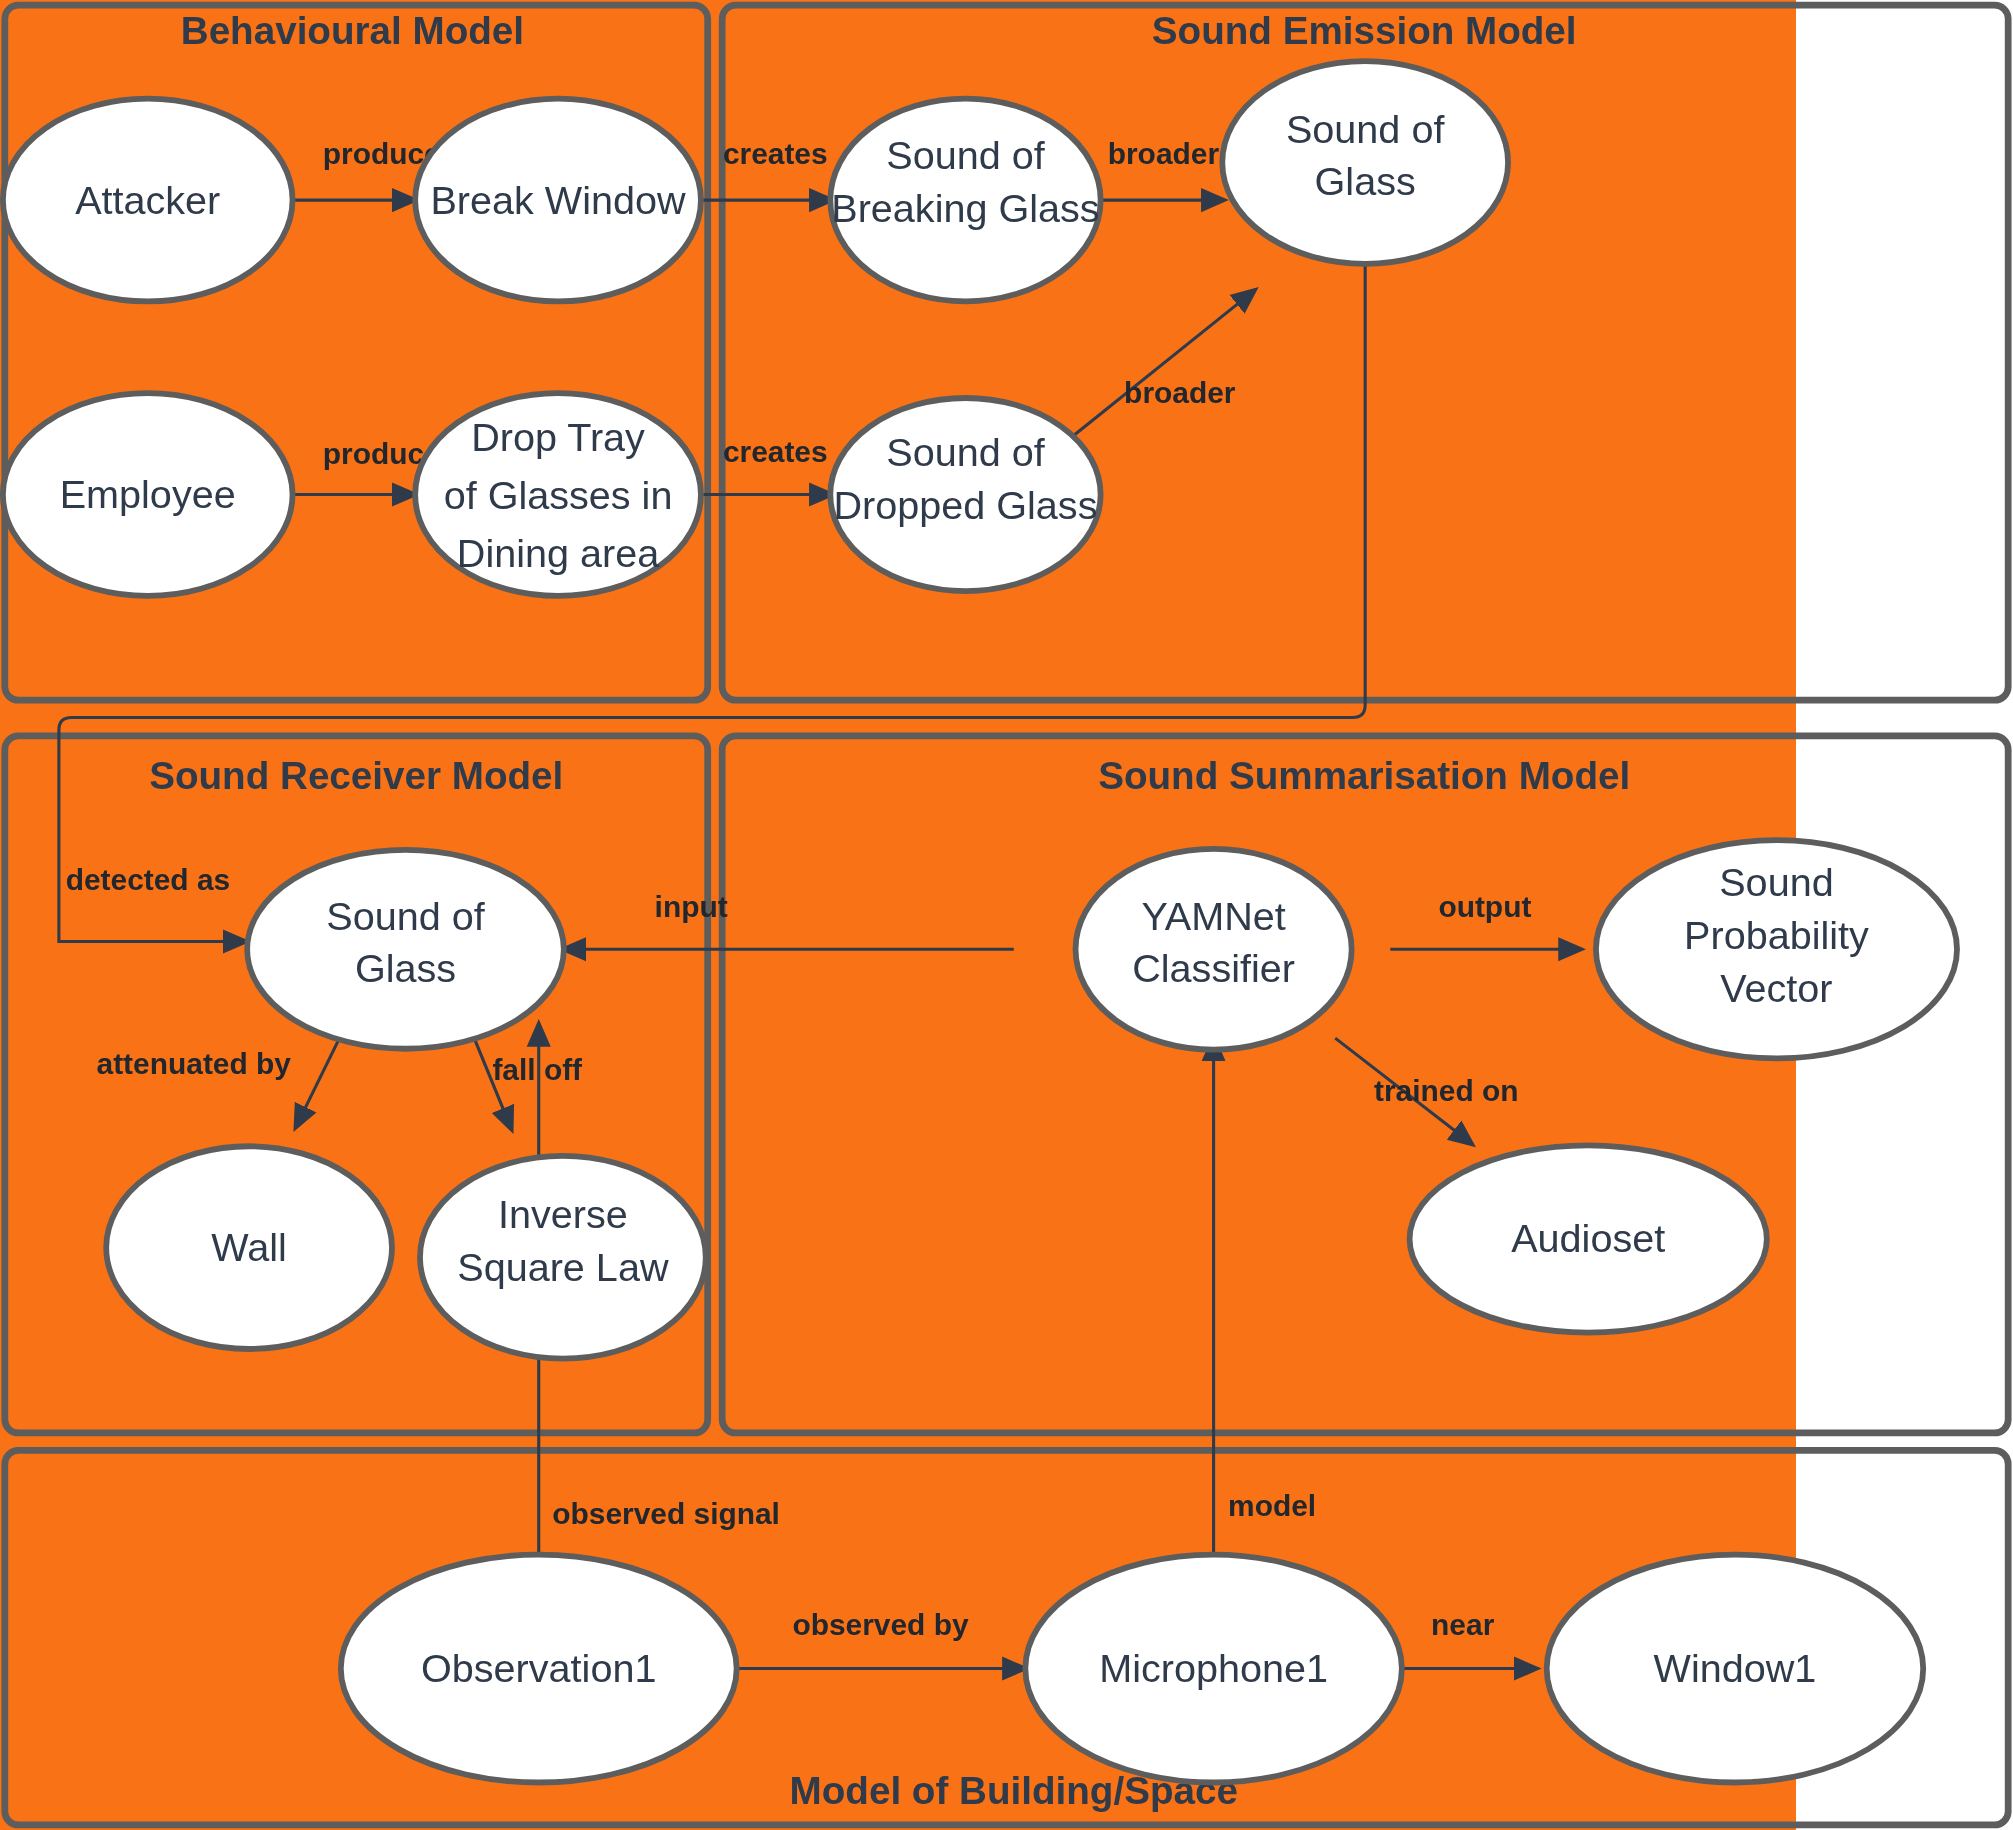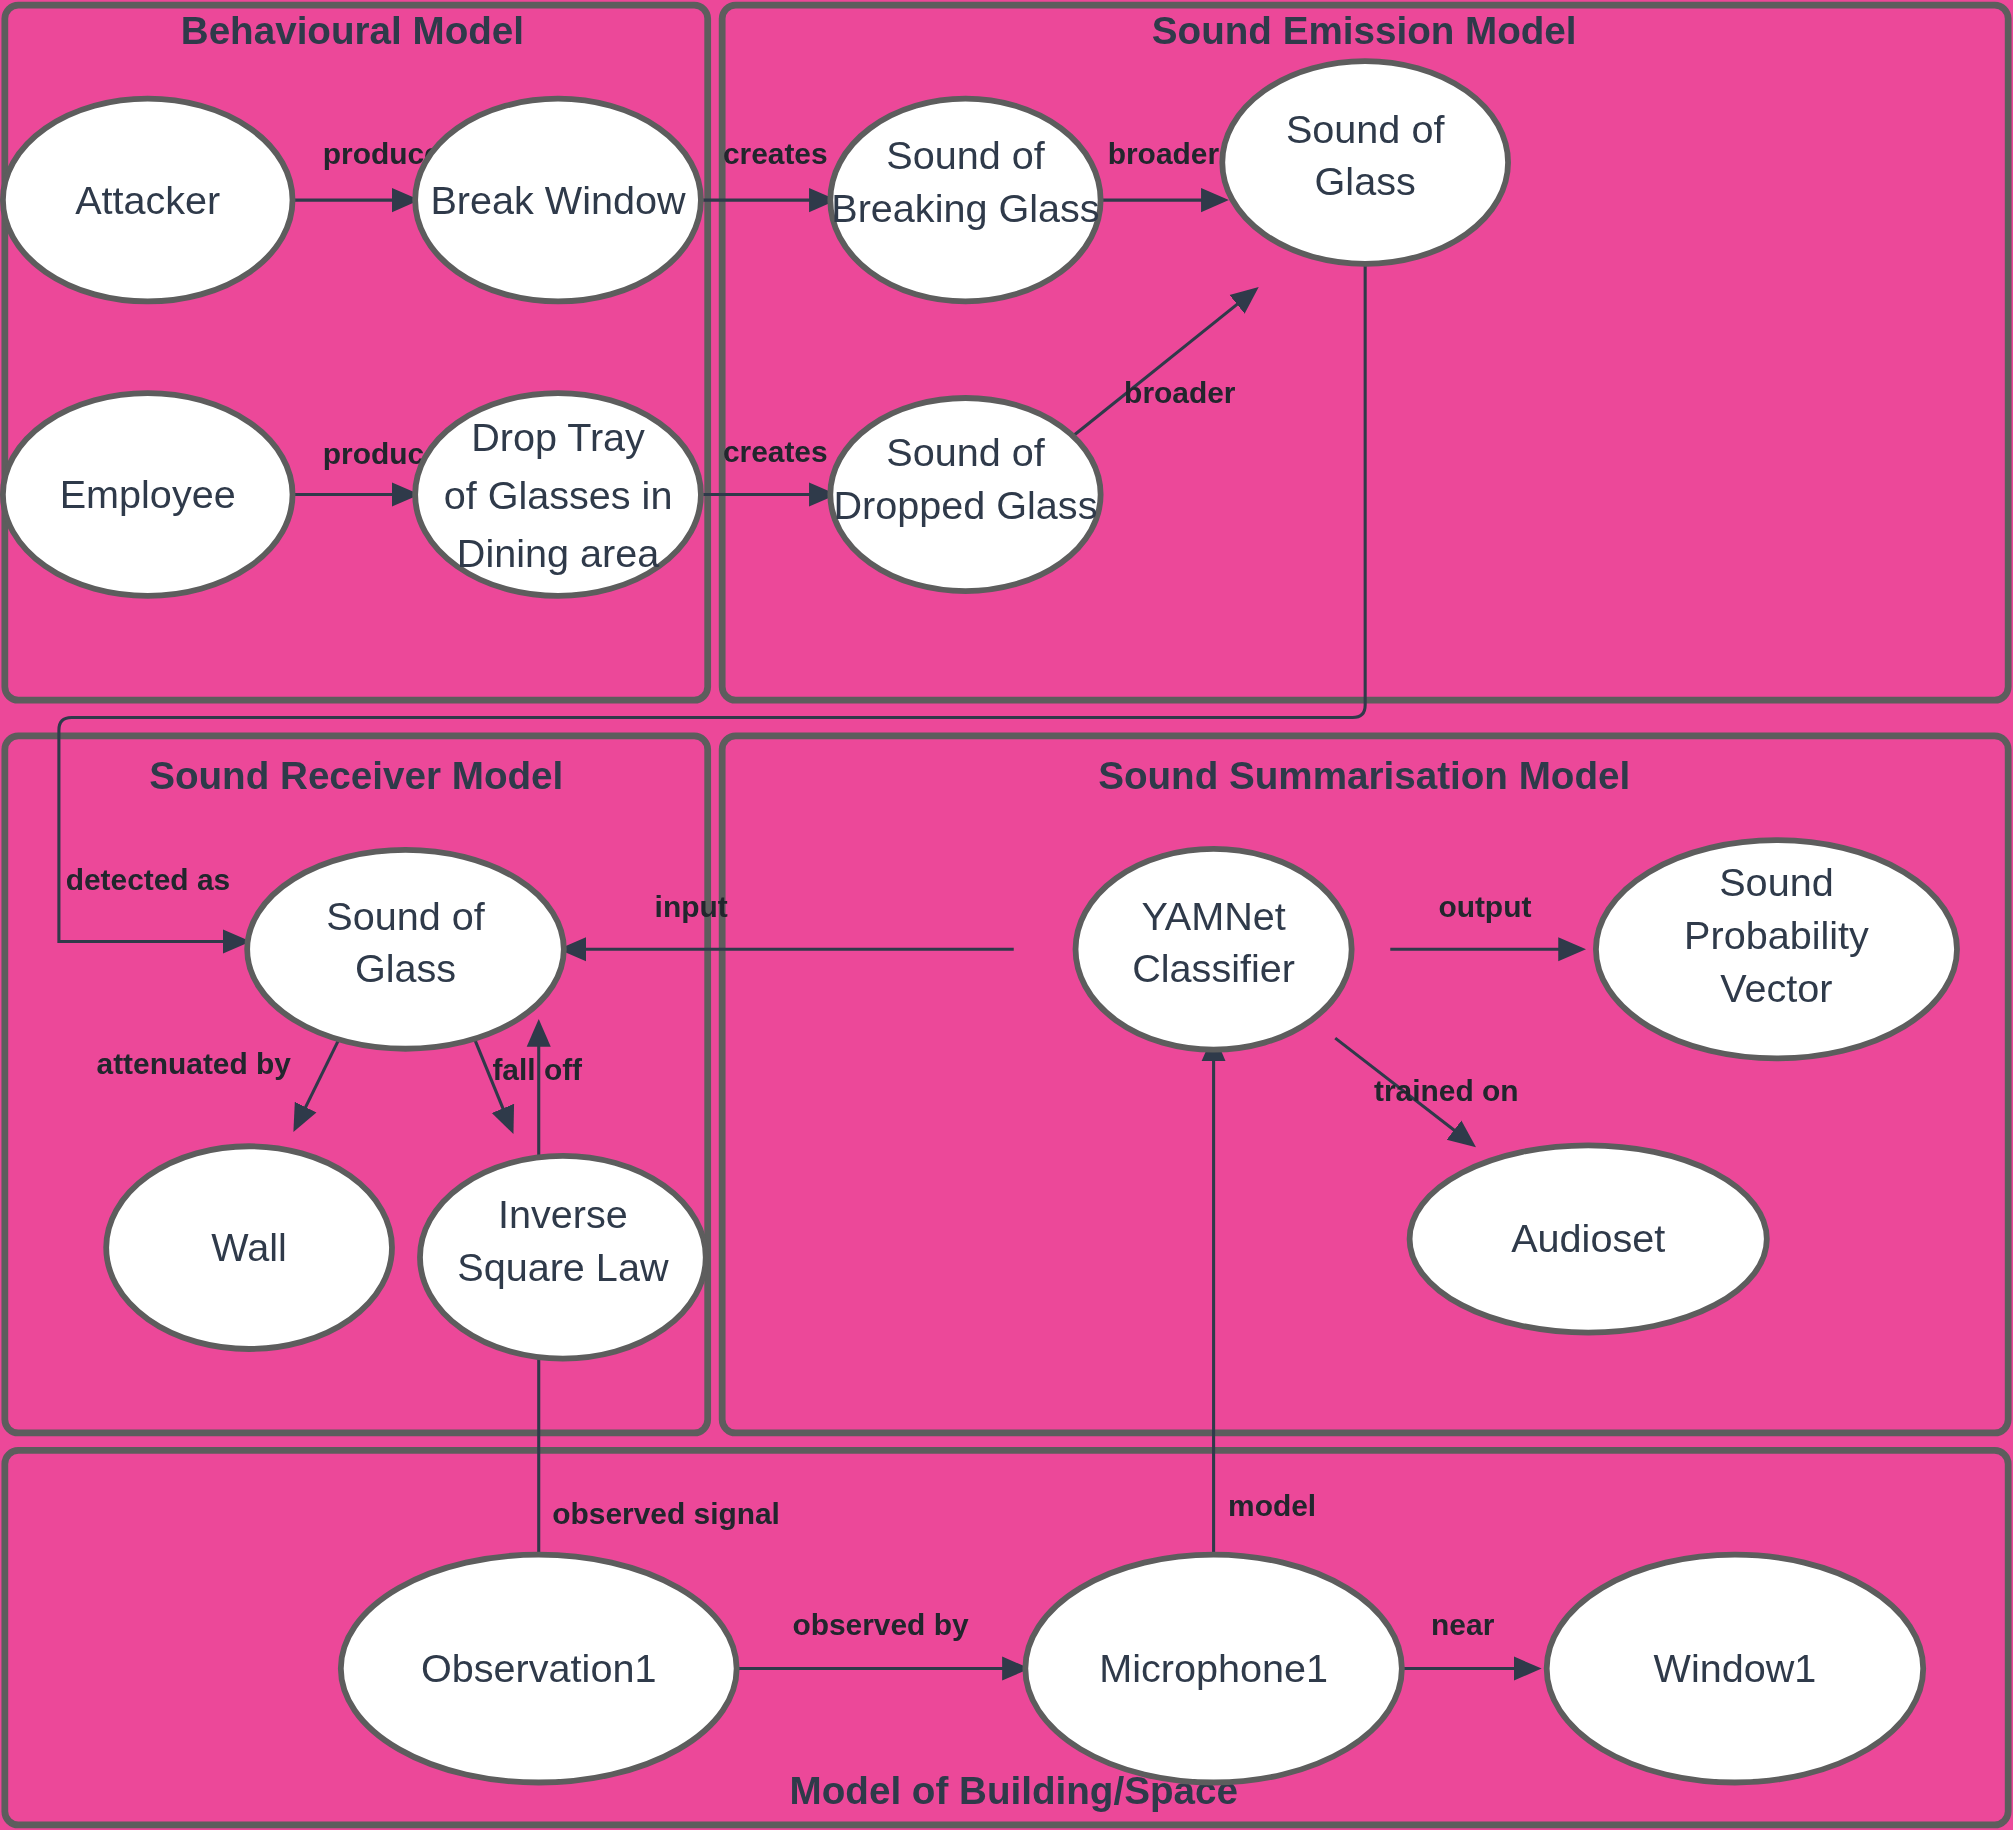--- a/index.html
+++ b/index.html
@@ -1,16 +1,16 @@
 <!DOCTYPE html>
 <html><head>
 <meta charset="utf-8">
 <style>
   html,body{margin:0;padding:0;background:#ffffff;}
-  #stage{position:relative;width:2013px;height:1831px;background:#ec4899;
+  #stage{position:relative;width:1796px;height:1831px;background:#f97316;
          font-family:"Liberation Sans", sans-serif;}
   svg{display:block;}
   .panel-rect{fill:none;stroke:#5d5d5d;stroke-width:7;}
   .panel-title{fill:#2f3a4a;font-weight:bold;font-size:40px;
                font-family:"Liberation Sans", sans-serif;text-anchor:middle;}
   .ellipse{fill:#ffffff;stroke:#5d5d5d;stroke-width:6;}
   .node-label{fill:#2f3a4a;font-size:41px;text-anchor:middle;
               font-family:"Liberation Sans", sans-serif;}
   .edge{fill:none;stroke:#2f3a4a;stroke-width:3.2;}
   .edge-label{fill:#22262d;font-size:31px;font-weight:bold;

